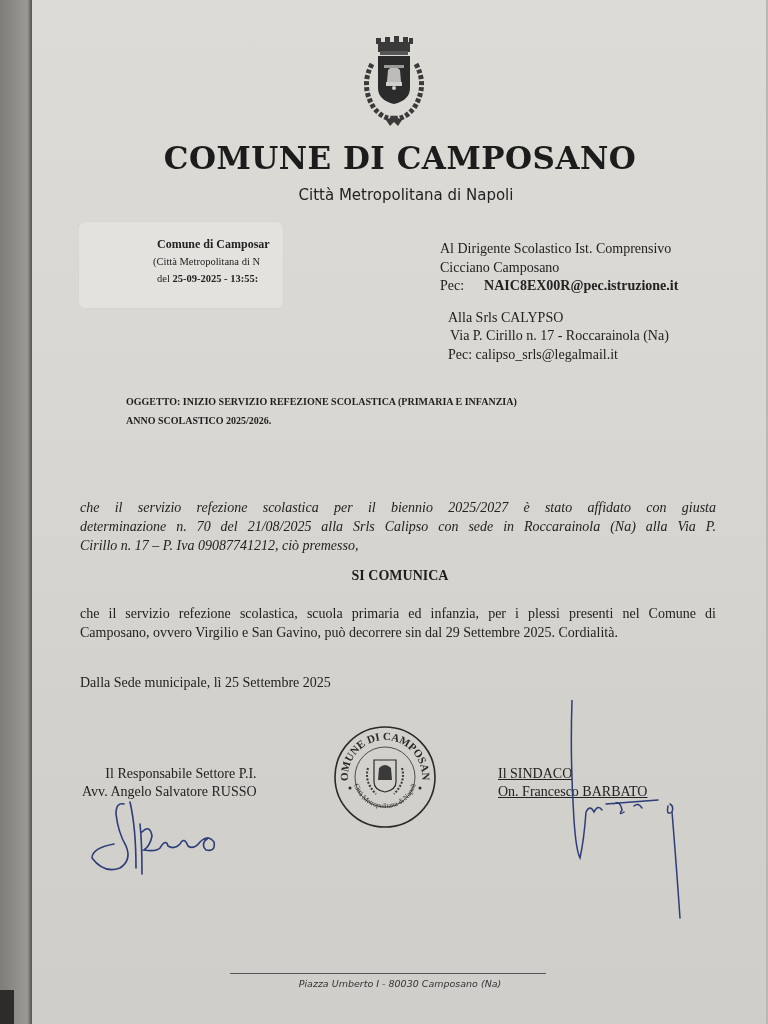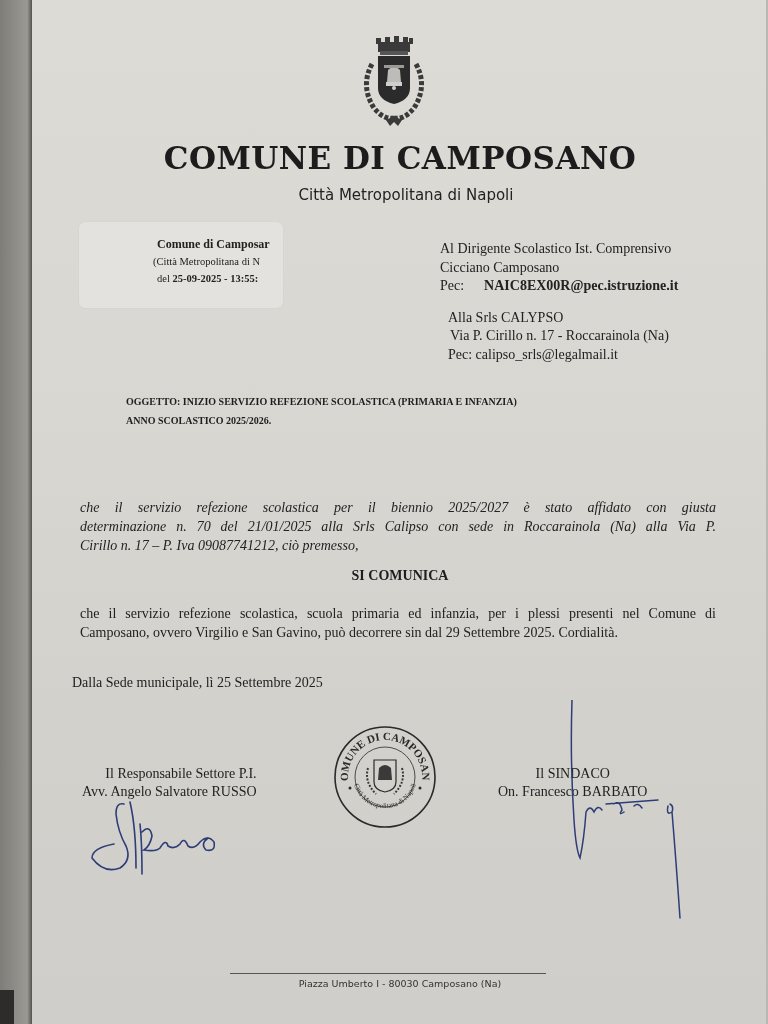--- a/index.html
+++ b/index.html
@@ -60,37 +60,37 @@
   }
   .heading {
     position: absolute; left: 0; width: 736px; text-align: center; font-weight: bold; font-size: 14px; color: #1e1e1e;
   }
   .para {
     position: absolute; left: 48px; width: 636px; font-size: 14px; line-height: 19px; text-align: justify; color: #222;
   }
   .para .line { display: block; text-align: justify; text-align-last: justify; }
   .para .line.last { text-align-last: left; }
   .dateline {
-    position: absolute; left: 40px; top: 675px; font-size: 14px; color: #222; text-align: right;
+    position: absolute; left: 48px; top: 675px; font-size: 14px; color: #222; text-align: right;
   }
   .sig-left {
     position: absolute; left: 50px; top: 765px; text-align: right; font-size: 14px; line-height: 18px; color: #222;
   }
   .sig-right {
-    position: absolute; left: 466px; top: 765px; text-align: center; font-size: 14px; line-height: 18px; color: #222;
+    position: absolute; left: 466px; top: 765px; font-size: 14px; line-height: 18px; color: #222; text-decoration: underline;
   }
   .stamp { position: absolute; left: 300px; top: 724px; width: 106px; height: 106px; }
   .sig-scribble-left { position: absolute; left: 58px; top: 798px; width: 180px; height: 80px; }
   .sig-scribble-right { position: absolute; left: 530px; top: 700px; width: 160px; height: 220px; }
   .footer-rule {
     position: absolute; left: 198px; top: 973px; width: 316px; height: 1px; background: #555;
   }
   .footer {
     position: absolute; left: 0; width: 736px; top: 978px; text-align: center;
-    font-family: "DejaVu Sans", sans-serif; font-size: 9.5px; color: #333;
+    font-family: "DejaVu Sans", sans-serif; font-size: 9.5px; color: #333; font-style: italic;
   }
 </style>
 </head>
 <body>
 
 <div class="backdrop-left"></div>
 <div class="backdrop-bottom-left"></div>
 
 <div class="page">
   <div class="page-right-edge"></div>
@@ -149,21 +149,21 @@
   </div>
 
   <div class="object">
     <div>OGGETTO: INIZIO SERVIZIO REFEZIONE SCOLASTICA (PRIMARIA E INFANZIA)</div>
     <div>ANNO SCOLASTICO 2025/2026.</div>
   </div>
 
 
   <div class="para" style="top:498px;font-style:italic;">
     <span class="line">che il servizio refezione scolastica per il biennio 2025/2027 è stato affidato con giusta</span>
-    <span class="line">determinazione n. 70 del 21/01/2025 alla Srls Calipso con sede in Roccarainola (Na) alla Via P.</span>
+    <span class="line">determinazione n. 70 del 21/08/2025 alla Srls Calipso con sede in Roccarainola (Na) alla Via P.</span>
     <span class="line last">Cirillo n. 17 – P. Iva 09087741212, ciò premesso,</span>
   </div>
 
   <div class="heading" style="top:568px;">SI COMUNICA</div>
 
   <div class="para" style="top:604px;">
     <span class="line">che il servizio refezione scolastica, scuola primaria ed infanzia, per i plessi presenti nel Comune di</span>
     <span class="line last">Camposano, ovvero Virgilio e San Gavino, può decorrere sin dal 29 Settembre 2025.  Cordialità.</span>
   </div>
 

